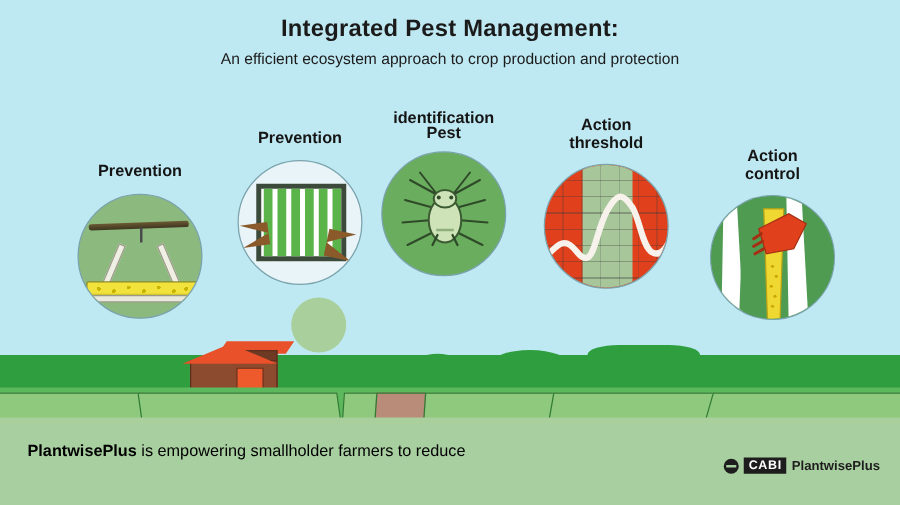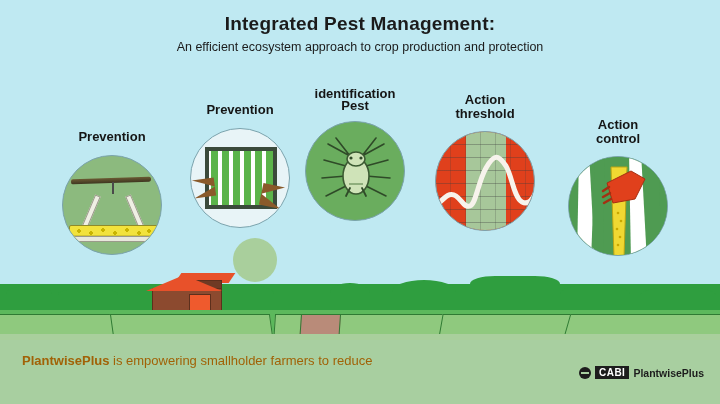--- a/index.html
+++ b/index.html
@@ -96,21 +96,21 @@
        border-bottom:16px solid #e8512a;}
   .barn-side{position:absolute;left:186px;top:280px;width:36px;height:36px;background:#6f3a24;
        border:1px solid #5d2f1c;box-sizing:border-box;}
   .barn-roof2{position:absolute;left:178px;top:273px;width:54px;height:10px;background:#e8512a;
        transform:skewX(-34deg);}
   .barn-door{position:absolute;left:189px;top:294px;width:22px;height:22px;background:#ef5a2d;
        border:1px solid #5d2f1c;box-sizing:border-box;}
 
   
   .caption-band{position:absolute;left:0;top:340px;width:720px;height:64px;background:#a8cfa0;}
-  .caption{position:absolute;left:22px;top:352px;width:520px;font-size:13px;color:#a16207;
+  .caption{position:absolute;left:22px;top:352px;width:520px;font-size:13px;color:#000000;
        line-height:18px;}
   .caption b{font-weight:bold;}
   .logo{position:absolute;right:16px;top:366px;display:flex;align-items:center;gap:4px;}
   .globe{width:12px;height:12px;border-radius:50%;background:#1d1d1d;position:relative;}
   .globe:after{content:"";position:absolute;left:2px;top:5px;width:8px;height:2px;background:#a8cfa0;}
   .cabi{background:#1d1d1d;color:#ffffff;font-size:10px;font-weight:bold;
        padding:1px 4px;letter-spacing:.5px;}
   .pwp{font-size:10.5px;font-weight:bold;color:#1d1d1d;}
 </style>
 </head>

